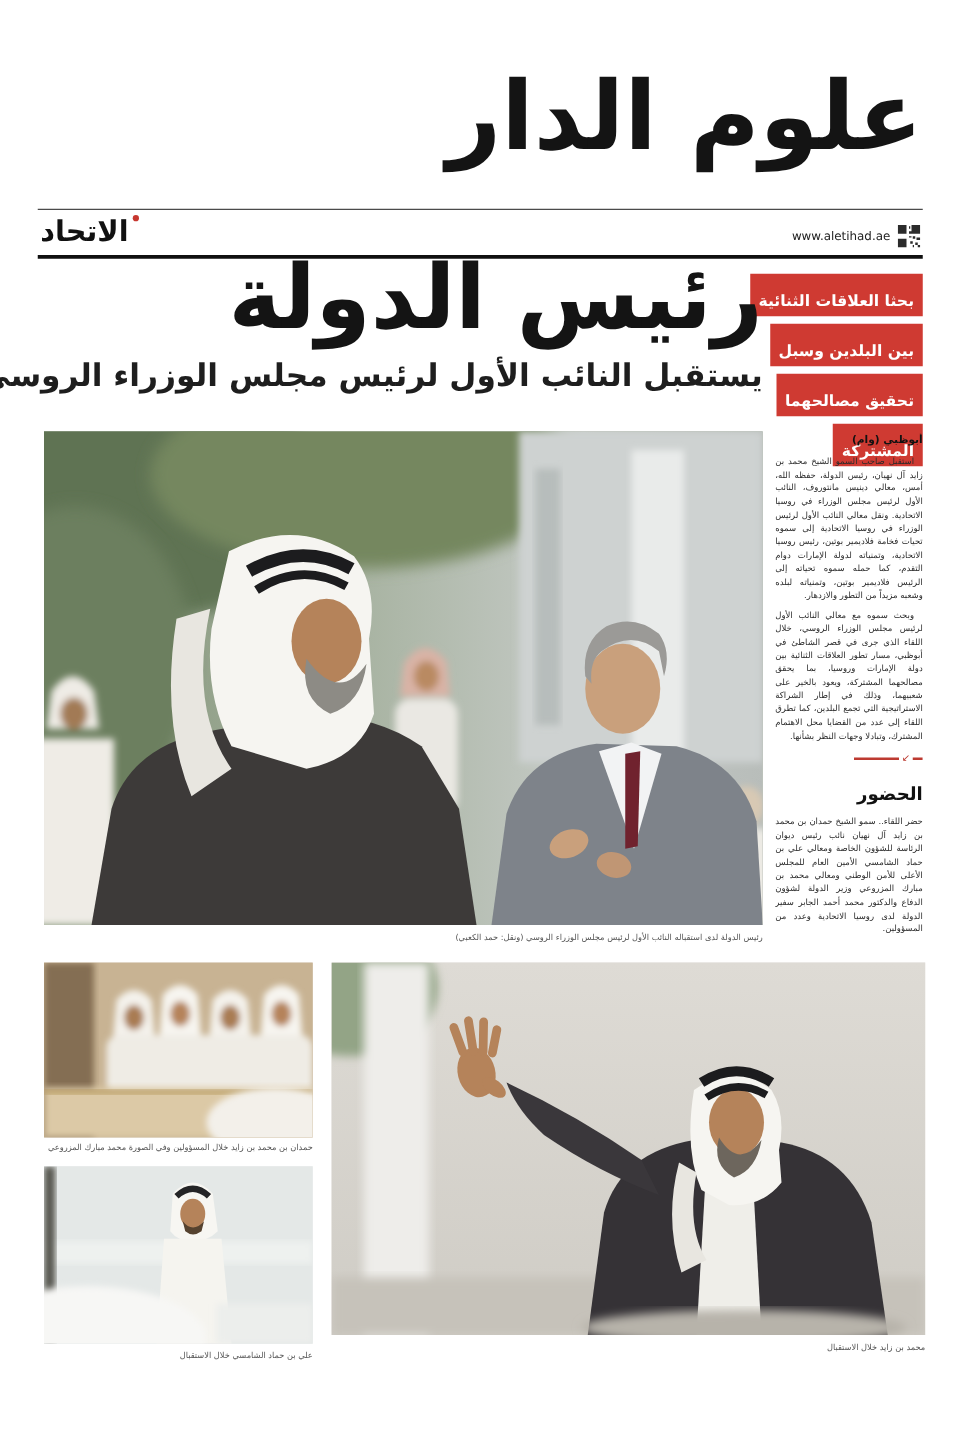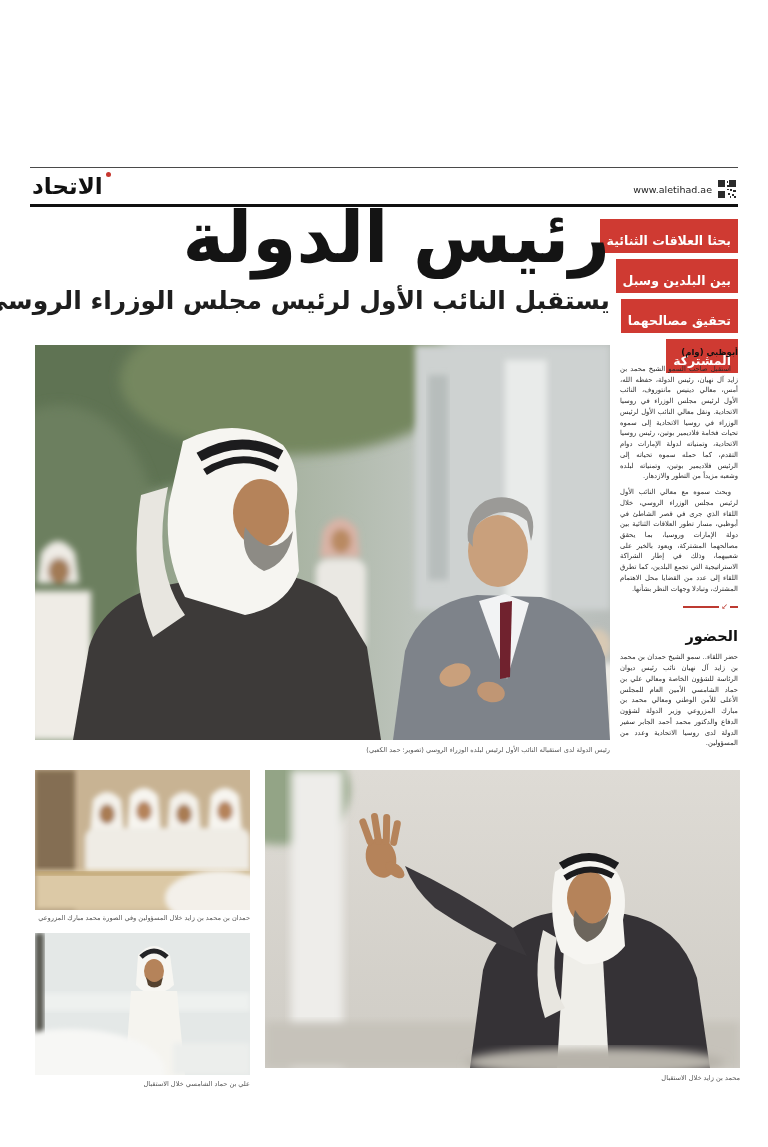--- a/index.html
+++ b/index.html
@@ -62,20 +62,21 @@
   .ph1{top:770px;left:35px;width:215px;height:140px;background:#c9b69b;}
   .ph2{top:933px;left:35px;width:215px;height:142px;background:#e4e8e7;}
   .ph3{top:770px;left:265px;width:475px;height:298px;background:#d9d6d0;}
 </style>
 </head>
 <body>
 
 <div class="page">
 
 
+  <h1 class="section-title">علوم الدار</h1>
 
   <div class="logo-row">
     <div class="logo">
       <span class="logo-dot"></span>
       <span>الاتحاد</span>
     </div>
     <div class="site">
       <span>www.aletihad.ae</span>
       <span class="qr">
         <svg width="18" height="18" viewBox="0 0 18 18" aria-hidden="true">
@@ -149,21 +150,21 @@
         <path d="M358 395 L370 306 Q386 258 442 250 L506 252 Q556 264 570 312 L575 395 Z" fill="#7e838a"></path>
         <path d="M444 256 L470 249 L494 258 L472 334 Z" fill="#f2f3f4"></path>
         <path d="M465 258 L477 256 L475 332 L465 334 Z" fill="#70222e"></path>
         <ellipse cx="463" cy="206" rx="30" ry="36" fill="#c9a07c"></ellipse>
         <path d="M433 196 Q430 168 450 156 Q472 146 492 162 Q502 176 496 196 L492 176 Q470 158 446 176 Q436 184 438 202 Z" fill="#9b9a97"></path>
         <ellipse cx="420" cy="330" rx="16" ry="11" fill="#c9a07c" transform="rotate(-20 420 330)"></ellipse>
         <ellipse cx="456" cy="347" rx="14" ry="10" fill="#c09674" transform="rotate(14 456 347)"></ellipse>
       </g>
     </svg>
   </div>
-  <div class="caption cap-main">رئيس الدولة لدى استقباله النائب الأول لرئيس لبلده الوزراء الروسي (تصوير: حمد الكعبي)</div>
+  <div class="caption cap-main">رئيس الدولة لدى استقباله النائب الأول لرئيس مجلس الوزراء الروسي (ونقل: حمد الكعبي)</div>
 
   <div class="article-col">
     <p class="dateline">أبوظبي (وام)</p>
     <p class="body">استقبل صاحب السمو الشيخ محمد بن زايد آل نهيان، رئيس الدولة، حفظه الله، أمس، معالي دينيس مانتوروف، النائب الأول لرئيس مجلس الوزراء في روسيا الاتحادية. ونقل معالي النائب الأول لرئيس الوزراء في روسيا الاتحادية إلى سموه تحيات فخامة فلاديمير بوتين، رئيس روسيا الاتحادية، وتمنياته لدولة الإمارات دوام التقدم، كما حمله سموه تحياته إلى الرئيس فلاديمير بوتين، وتمنياته لبلده وشعبه مزيداً من التطور والازدهار.</p>
     <p class="body">وبحث سموه مع معالي النائب الأول لرئيس مجلس الوزراء الروسي، خلال اللقاء الذي جرى في قصر الشاطئ في أبوظبي، مسار تطور العلاقات الثنائية بين دولة الإمارات وروسيا، بما يحقق مصالحهما المشتركة، ويعود بالخير على شعبيهما، وذلك في إطار الشراكة الاستراتيجية التي تجمع البلدين، كما تطرق اللقاء إلى عدد من القضايا محل الاهتمام المشترك، وتبادلا وجهات النظر بشأنها.</p>
     <div class="divider">
       <span class="dl-long"></span>
       <span class="dl-arrow">↙</span>
       <span class="dl-short"></span>
     </div>

